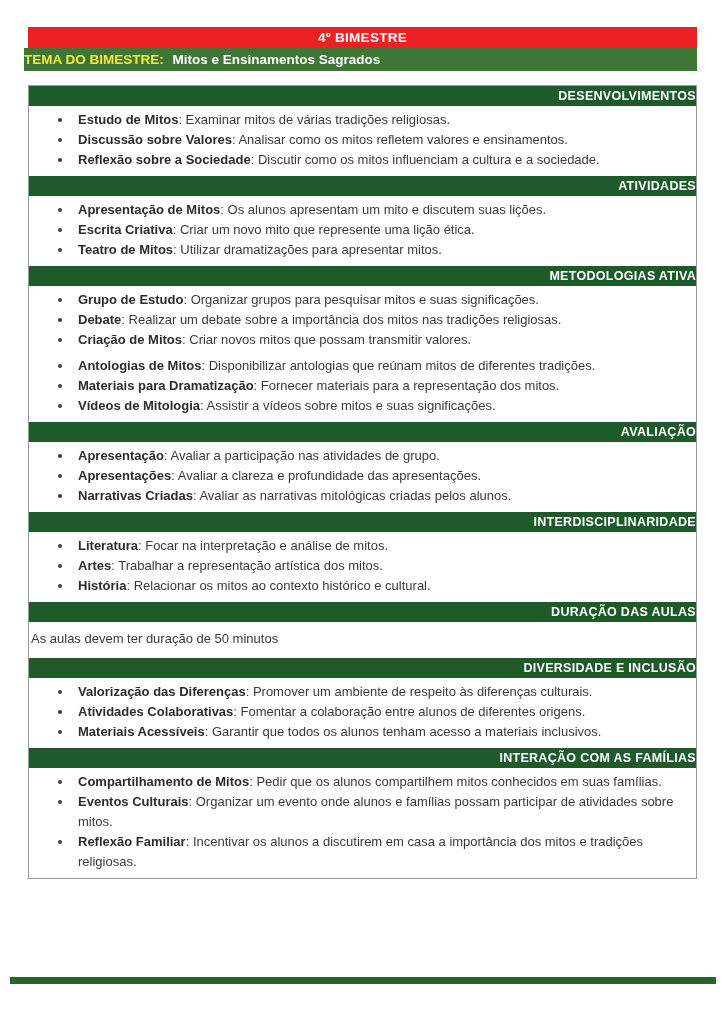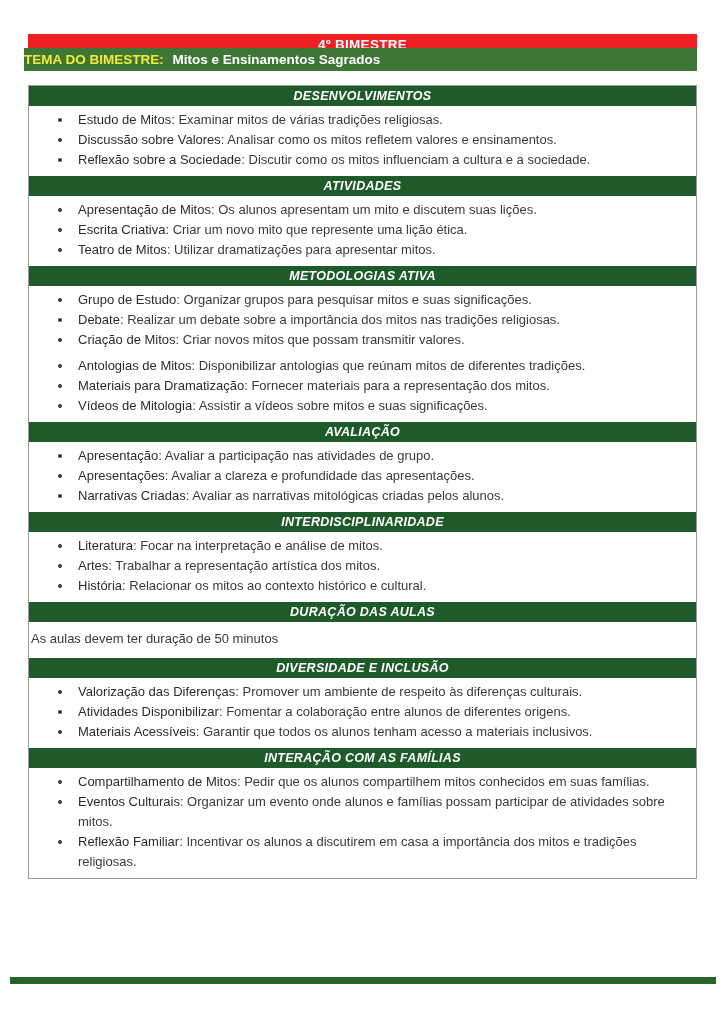--- a/index.html
+++ b/index.html
@@ -2,46 +2,46 @@
 <html><head>
 <meta charset="utf-8">
 <style>
   html,body{margin:0;padding:0;}
   body{
     width:724px;height:1024px;position:relative;background:#ffffff;
     font-family:"Liberation Sans","DejaVu Sans",sans-serif;
     -webkit-font-smoothing:antialiased;overflow:hidden;
   }
   .title-bar{
-    position:absolute;left:28px;top:34px;width:669px;height:21px;
+    position:absolute;left:28px;top:27px;width:669px;height:21px;
     background:#ed2024;color:#ffffff;font-weight:bold;font-size:13.5px;
     text-align:center;line-height:21px;letter-spacing:.3px;
   }
   .theme-bar{
     position:absolute;left:24px;top:48px;width:673px;height:23px;
     background:#3e7636;font-weight:bold;font-size:13.5px;line-height:23px;
     box-sizing:border-box;white-space:pre;
   }
   .theme-label{color:#f2e93b;}
   .theme-value{color:#ffffff;margin-left:5px;}
   .main-table{
     position:absolute;left:28px;top:85px;width:669px;
     border:1px solid #9b9b9b;box-sizing:border-box;background:#ffffff;
   }
   .sec-header{
     background:#1e5a2a;color:#ffffff;font-weight:bold;font-size:12.5px;
-    text-align:center;height:20px;line-height:20px;letter-spacing:.3px;font-style:italic;
+    text-align:right;height:20px;line-height:20px;letter-spacing:.3px;
   }
   .sec-body ul{
     margin:4px 0 6px;padding-left:44px;list-style:disc;
   }
   .sec-body li{
     font-size:13px;line-height:20px;color:#3a3a3a;padding-left:5px;
   }
-  .item-label{font-weight:normal;color:#2c2c2c;}
+  .item-label{font-weight:bold;color:#2c2c2c;}
   .sec-paragraph{
     font-size:13px;line-height:20px;color:#3a3a3a;margin:7px 2px 9px;
   }
   .footer-bar{
     position:absolute;left:10px;top:977px;width:706px;height:7px;
     background:#266428;
   }
 </style>
 </head>
 <body>
@@ -124,21 +124,21 @@
     <div class="sec-body">
       <div class="sec-paragraph">As aulas devem ter duração de 50 minutos</div>
     </div>
   </div>
 
   <div class="section">
     <div class="sec-header">DIVERSIDADE E INCLUSÃO</div>
     <div class="sec-body">
       <ul>
         <li><span class="item-label">Valorização das Diferenças</span><span>: Promover um ambiente de respeito às diferenças culturais.</span></li>
-        <li><span class="item-label">Atividades Disponibilizar</span><span>: Fomentar a colaboração entre alunos de diferentes origens.</span></li>
+        <li><span class="item-label">Atividades Colaborativas</span><span>: Fomentar a colaboração entre alunos de diferentes origens.</span></li>
         <li><span class="item-label">Materiais Acessíveis</span><span>: Garantir que todos os alunos tenham acesso a materiais inclusivos.</span></li>
       </ul>
     </div>
   </div>
 
   <div class="section">
     <div class="sec-header">INTERAÇÃO COM AS FAMÍLIAS</div>
     <div class="sec-body">
       <ul>
         <li><span class="item-label">Compartilhamento de Mitos</span><span>: Pedir que os alunos compartilhem mitos conhecidos em suas famílias.</span></li>

